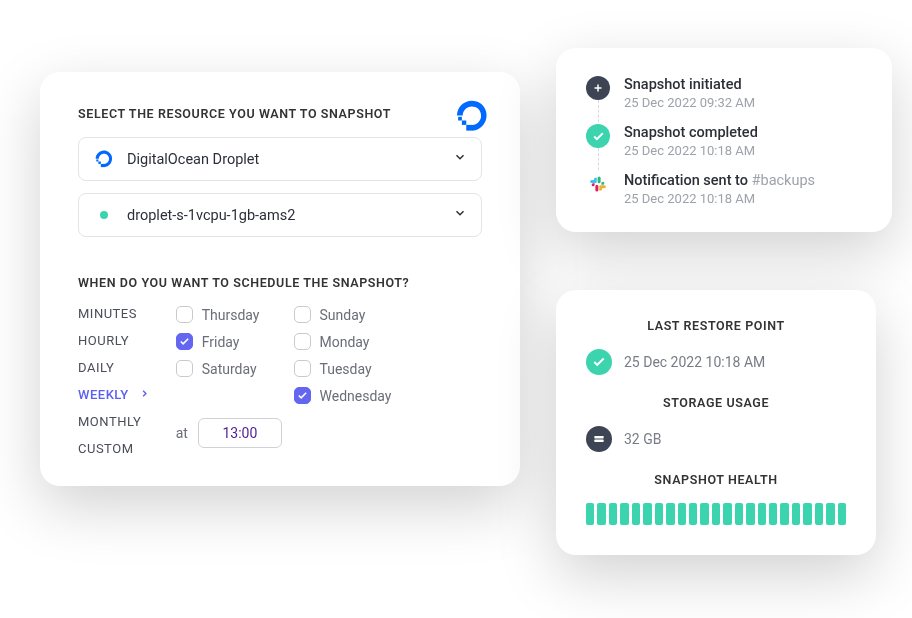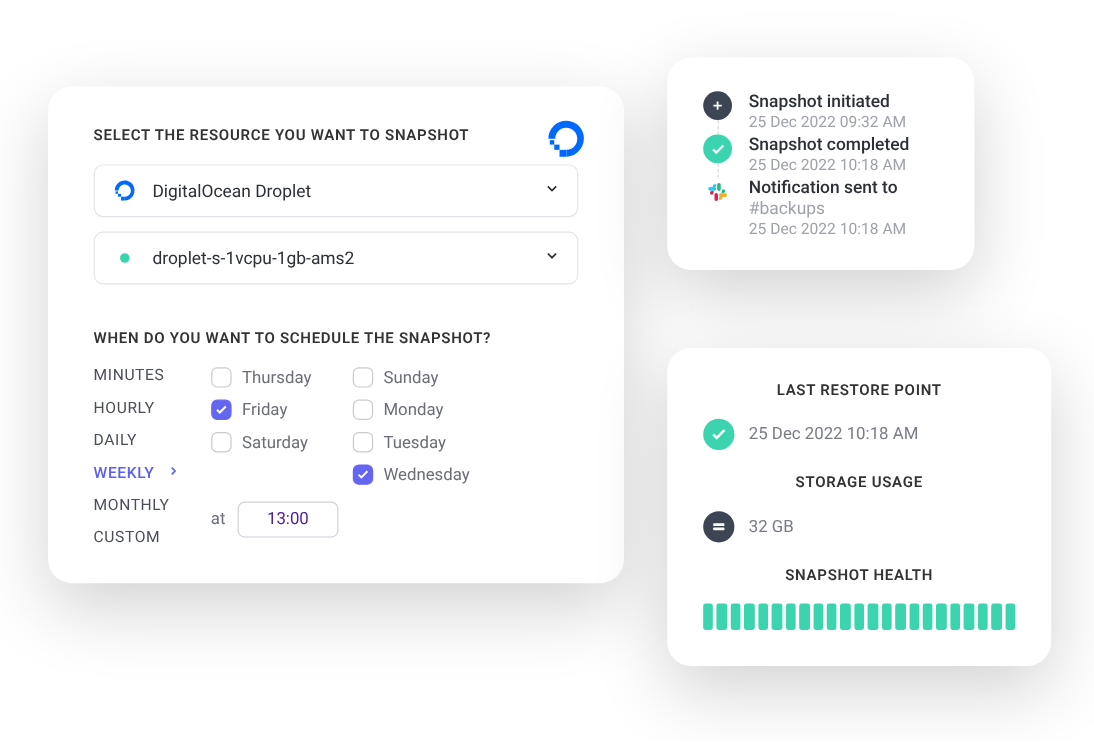--- a/index.html
+++ b/index.html
@@ -18,21 +18,21 @@
 }
 .main-card {
   left: 40px;
   top: 72px;
   width: 480px;
   padding: 34px 38px 30px;
 }
 .timeline-card {
   left: 556px;
   top: 48px;
-  width: 256px;
+  width: 336px;
   padding: 28px 30px 26px;
 }
 .status-card {
   left: 556px;
   top: 290px;
   width: 320px;
   padding: 28px 30px 30px;
   text-align: center;
 }
 .section-title {
@@ -156,21 +156,21 @@
   text-align: center;
   color: #4c1d95;
   font-family: inherit;
 }
 
 .tl-item {
   display: flex;
   gap: 14px;
   position: relative;
 }
-.tl-item + .tl-item { margin-top: 2px; }
+.tl-item + .tl-item { margin-top: 14px; }
 .tl-icon {
   width: 24px;
   height: 24px;
   border-radius: 50%;
   display: flex;
   align-items: center;
   justify-content: center;
   flex-shrink: 0;
   z-index: 1;
 }

